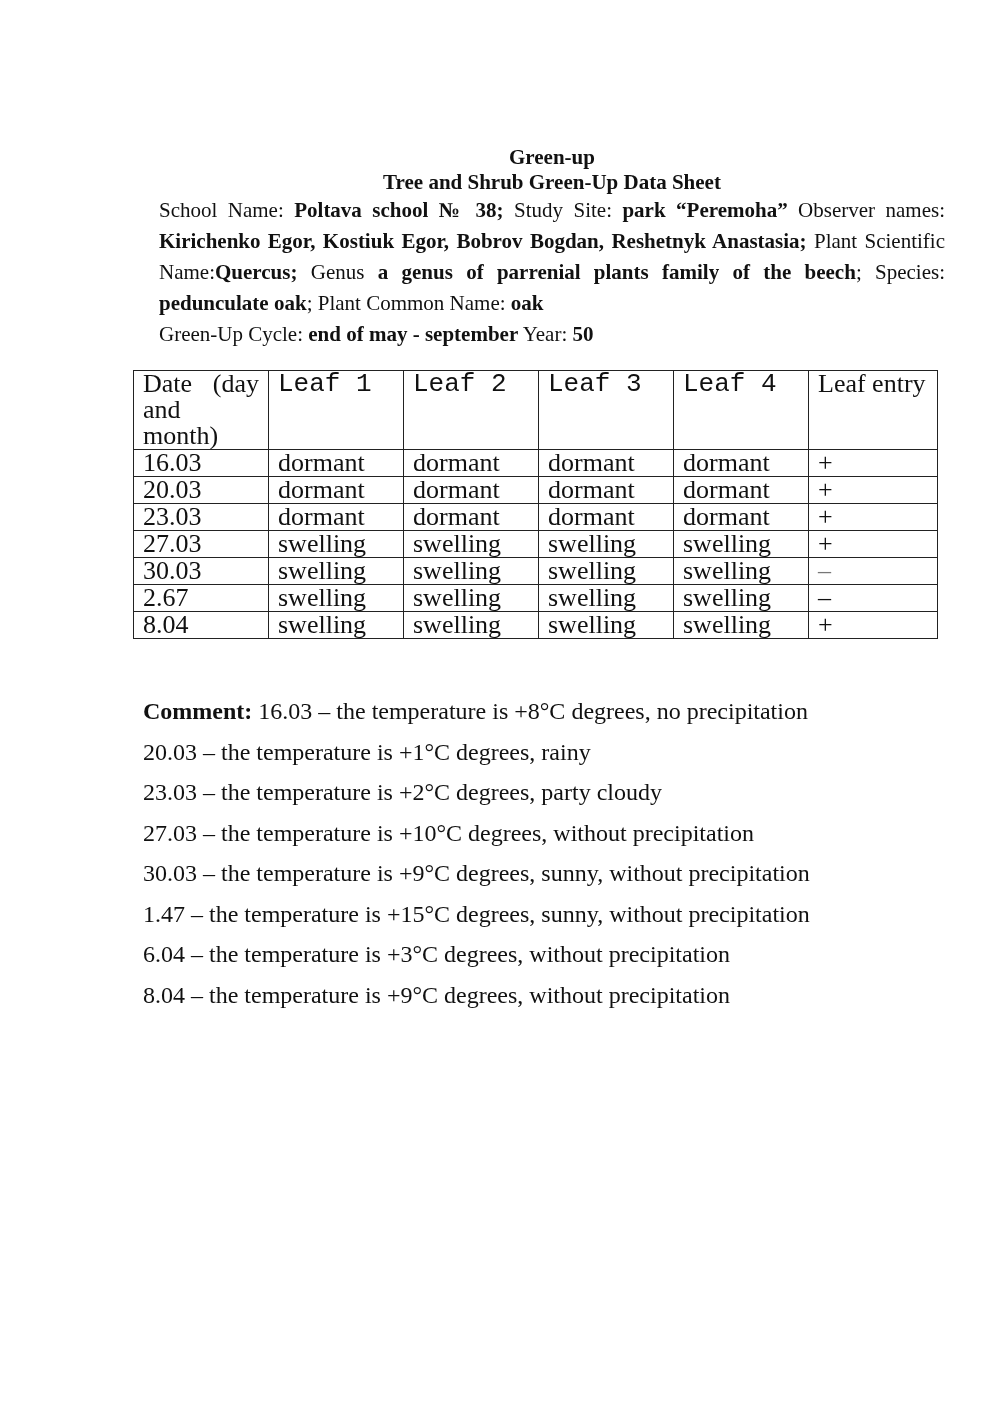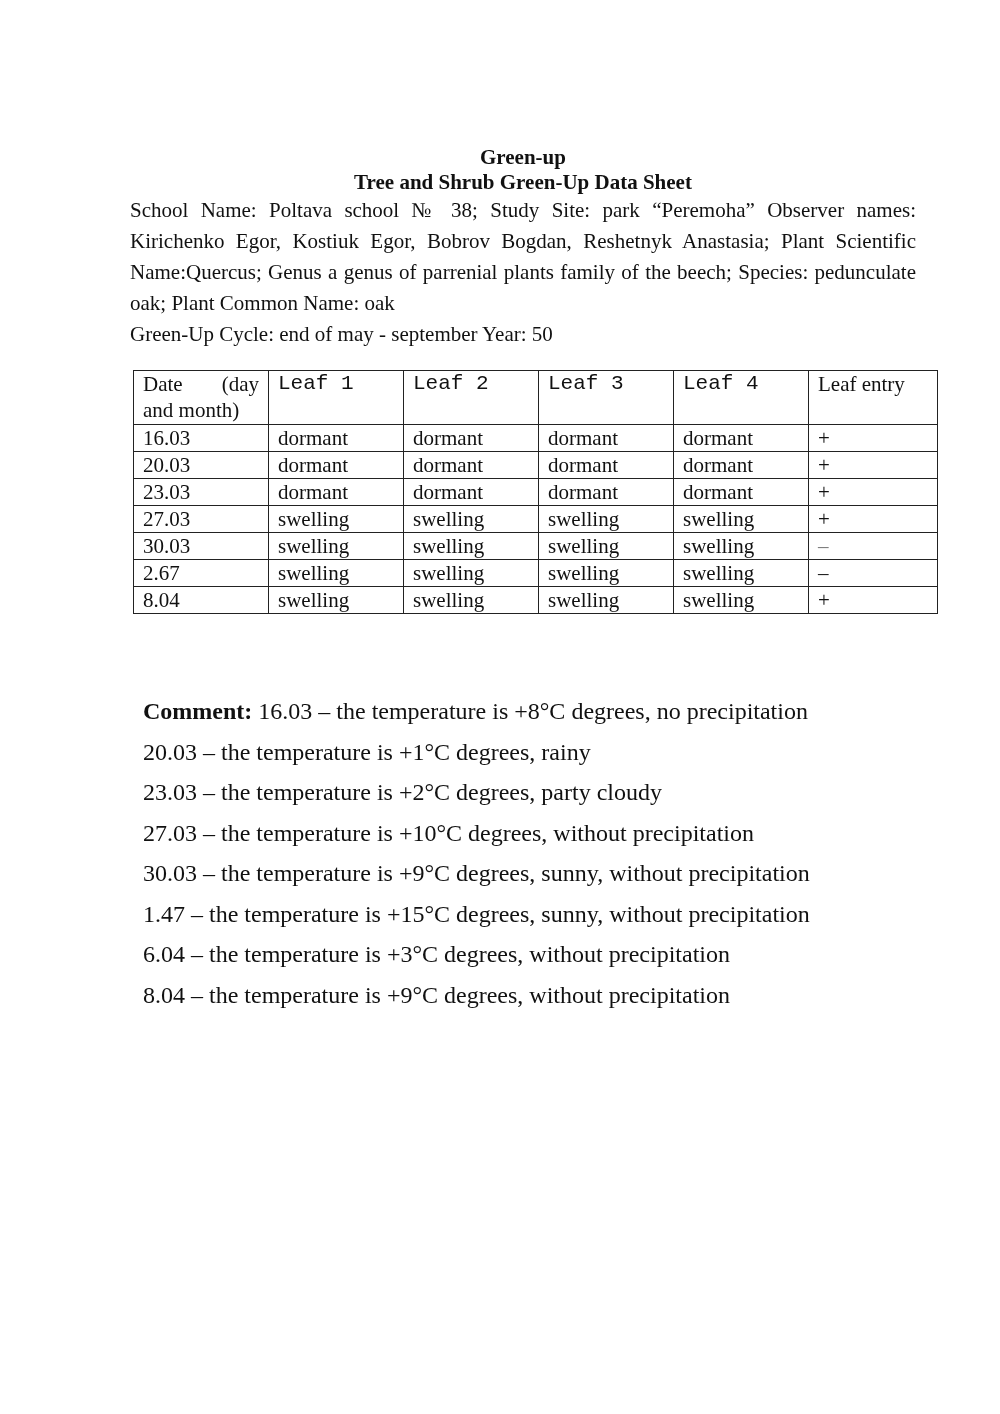--- a/index.html
+++ b/index.html
@@ -1,32 +1,32 @@
 <!DOCTYPE html>
 <html><head>
 <meta charset="utf-8">
 <style>
   html, body { margin: 0; padding: 0; background: #ffffff; }
   body {
     width: 1000px; height: 1414px; position: relative; overflow: hidden;
     font-family: "Liberation Serif", serif; color: #111;
   }
-  .page { position: absolute; left: 130px; top: 145px; width: 786px; }
+  .page { position: absolute; left: 159px; top: 145px; width: 786px; }
   .title {
     text-align: center; font-weight: bold; font-size: 21px; line-height: 25px;
     margin: 0;
   }
   .meta {
     font-size: 21px; line-height: 31px; text-align: justify; margin: 0;
     text-align-last: left;
   }
-  .meta b { font-weight: normal; }
+  .meta b { font-weight: bold; }
   table.data {
     position: absolute; left: 133px; top: 370px; width: 805px;
-    border-collapse: collapse; font-size: 21px;
+    border-collapse: collapse; font-size: 26px;
   }
   table.data td {
     border: 1px solid #222; padding: 0 9px; vertical-align: top;
     line-height: 26px; height: 26px;
   }
   table.data tr.head td { height: 53px; }
   .c0 { width: 116px; }
   .c1,.c2,.c3,.c4 { width: 116px; font-family: Liberation Mono, monospace; }
   .datehead { display: flex; justify-content: space-between; }
   .comments { position: absolute; left: 143px; top: 697px; font-size: 24px; }

